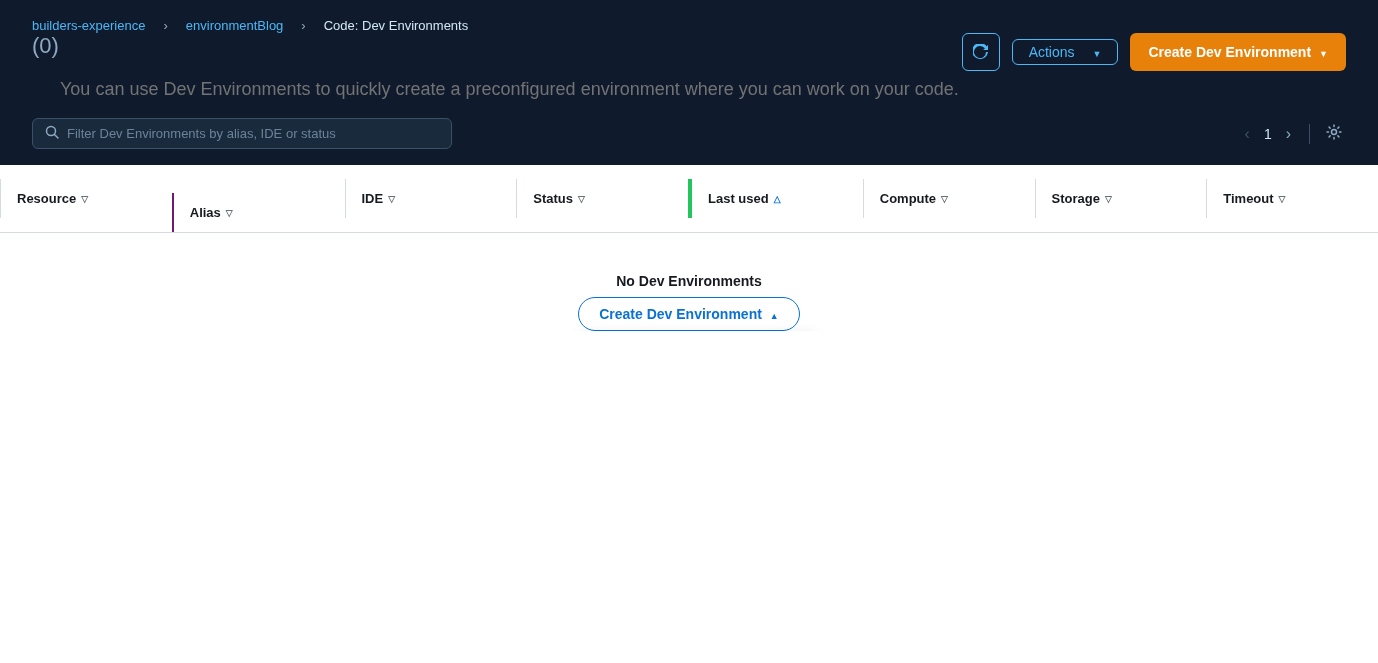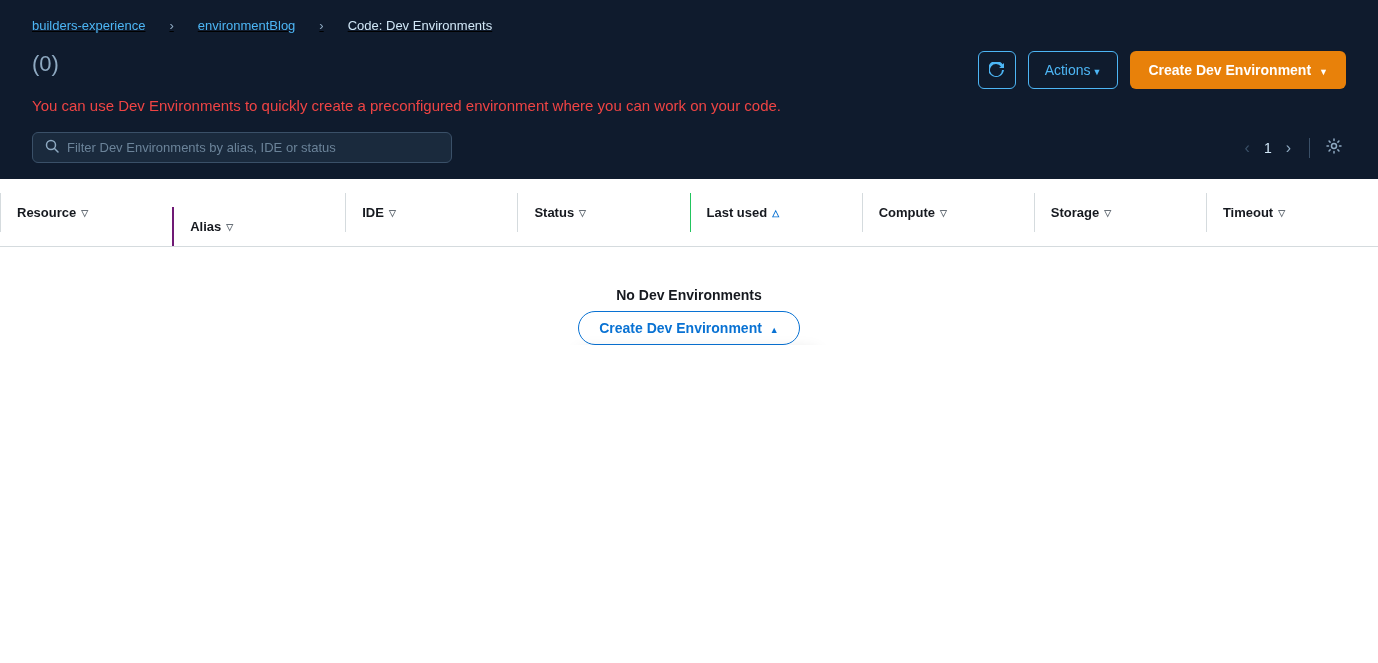--- a/index.html
+++ b/index.html
@@ -11,23 +11,21 @@
 
     
     .header-area {
       background: #0f1b2d;
       padding: 18px 32px 0 32px;
     }
 
     .breadcrumb {
       display: flex;
       align-items: center;
-      gap: 24px;
-      margin-bottom: 18px;
-      text-decoration: underline;
+      gap: 18px;
     }
     .breadcrumb-link {
       color: #4db6f5;
       font-size: 13px;
       cursor: pointer;
       text-decoration: none;
     }
     .breadcrumb-separator {
       color: #8ea9c1;
       font-size: 13px;
@@ -79,43 +77,44 @@
     .btn-actions {
       background: transparent;
       border: 1.5px solid #4db6f5;
       border-radius: 6px;
       color: #4db6f5;
       padding: 6px 16px;
       font-size: 14px;
       cursor: pointer;
       display: flex;
       align-items: center;
-      gap: 2px;
-      height: 38px;
+      gap: 18px;
+      height: 26px;
     }
 
     .btn-create {
       background: #e8810a;
       border: none;
       border-radius: 6px;
       color: #fff;
       padding: 6px 18px;
       font-size: 14px;
       font-weight: 600;
       cursor: pointer;
       display: flex;
       align-items: center;
       gap: 8px;
       height: 38px;
     }
 
     .subtitle {
-      color: #ef4444;
-      font-size: 15px;
+      color: #737373;
+      font-size: 18px;
       margin-bottom: 18px;
+      margin-left: 28px;
     }
 
     .search-row {
       display: flex;
       align-items: center;
       justify-content: space-between;
       padding-bottom: 16px;
     }
 
     .search-bar {
@@ -203,21 +202,21 @@
       font-size: 13px;
       font-weight: 600;
       color: #16191f;
       cursor: pointer;
       user-select: none;
     }
     .th-resource { flex: 2; border-left: 1px solid #d5dbde; }
     .th-alias { flex: 2; border-left: 2px solid #701a75; margin-top: 28px; }
     .th-ide { flex: 2; border-left: 1px solid #d5dbde; }
     .th-status { flex: 2; border-left: 1px solid #d5dbde; align-items: center; }
-    .th-lastused { flex: 2; border-left: 1px solid #22c55e; }
+    .th-lastused { flex: 2; border-left: 4px solid #22c55e; }
     .th-compute { flex: 2; border-left: 1px solid #d5dbde; }
     .th-storage { flex: 2; border-left: 1px solid #d5dbde; }
     .th-timeout { flex: 2; border-left: 1px solid #d5dbde; }
 
     .sort-icon {
       font-size: 9px;
       color: #687078;
     }
     .sort-icon-active {
       font-size: 9px;

